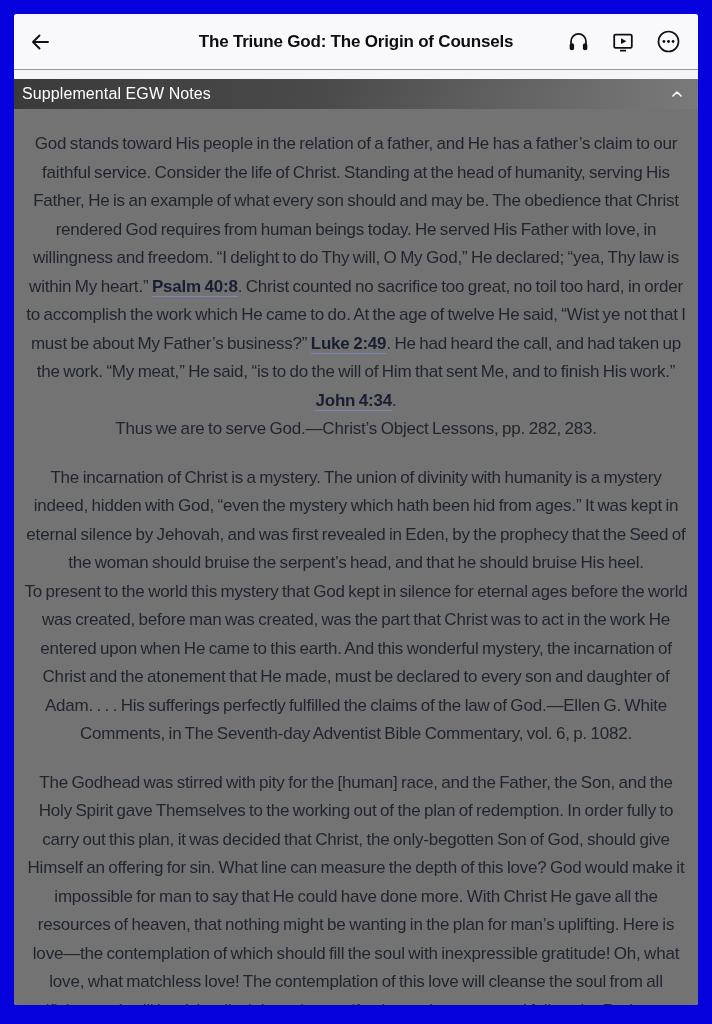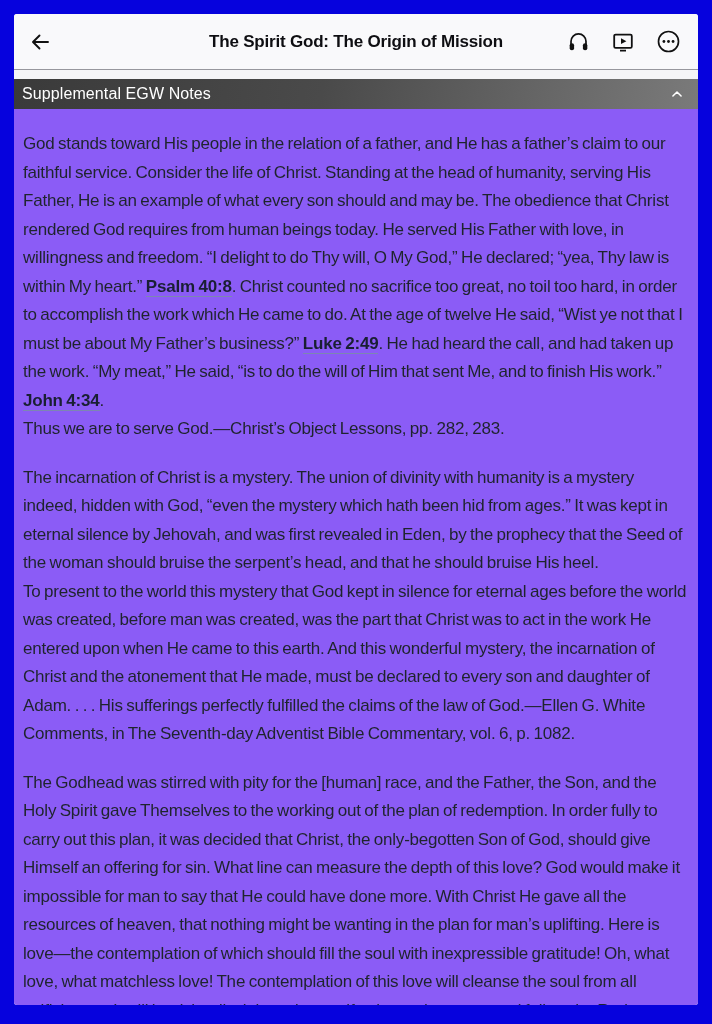--- a/index.html
+++ b/index.html
@@ -62,23 +62,24 @@
     align-items: center;
     justify-content: space-between;
     padding: 0 14px 0 8px;
     cursor: pointer;
     gap: 12px;
   }
   .egw-label { font-size: 16px; font-weight: 400; letter-spacing: 0.1px; }
   
   .content {
     flex: 1;
-    background: #8b5cf6;
+    background: #737373;
     padding: 21px 9px 0 9px;
     overflow: hidden;
+    text-align: center;
   }
   .egw-paragraph {
     font-size: 17px;
     line-height: 28.5px;
     letter-spacing: -0.2px;
     word-spacing: -1px;
     color: #1f242d;
     margin-bottom: 20px;
   }
   .scripture-link {
@@ -96,21 +97,21 @@
 
   <div class="appbar">
     <button class="icon-btn">
       <span>
         <svg width="24" height="24" viewBox="0 0 24 24">
           <path d="M20 12H5.5M11.5 5.5L5 12l6.5 6.5" fill="none" stroke="#111" stroke-width="1.9" stroke-linecap="round" stroke-linejoin="round"></path>
         </svg>
       </span>
     </button>
 
-    <div class="appbar-title">The Spirit God: The Origin of Mission</div>
+    <div class="appbar-title">The Triune God: The Origin of Counsels</div>
 
     <div class="appbar-right">
       <button class="icon-btn">
         <span>
           <svg width="23" height="23" viewBox="0 0 24 24">
             <path d="M4.2 18v-6.2a7.8 7.8 0 0 1 15.6 0V18" fill="none" stroke="#111" stroke-width="1.8"></path>
             <rect x="2.8" y="13.8" width="4.6" height="7.4" rx="2.2" fill="#111"></rect>
             <rect x="16.6" y="13.8" width="4.6" height="7.4" rx="2.2" fill="#111"></rect>
           </svg>
         </span>

